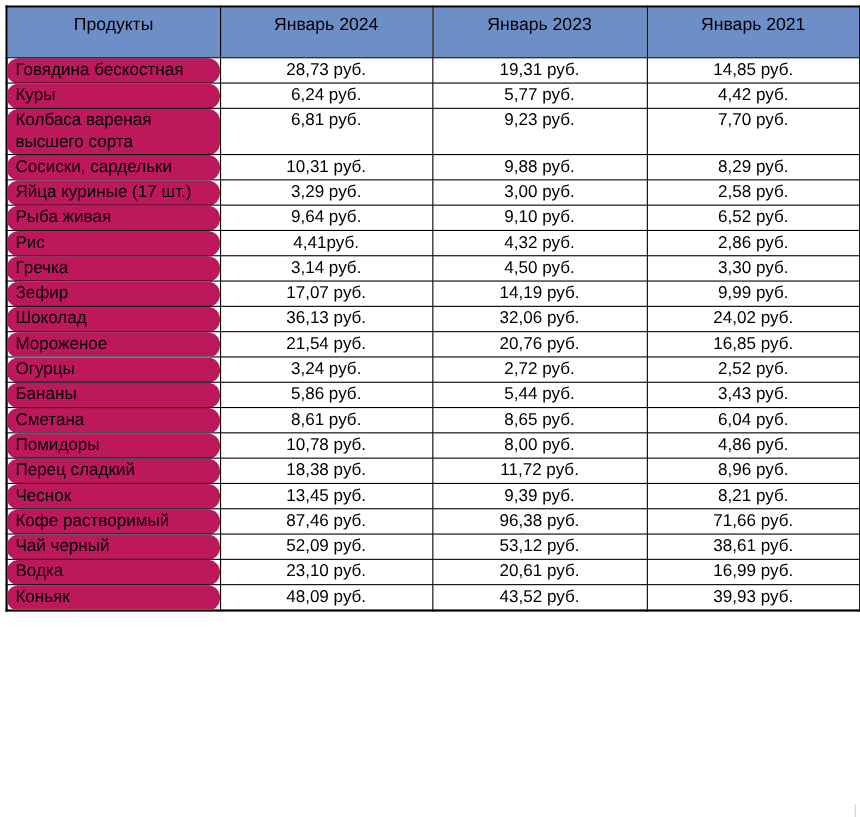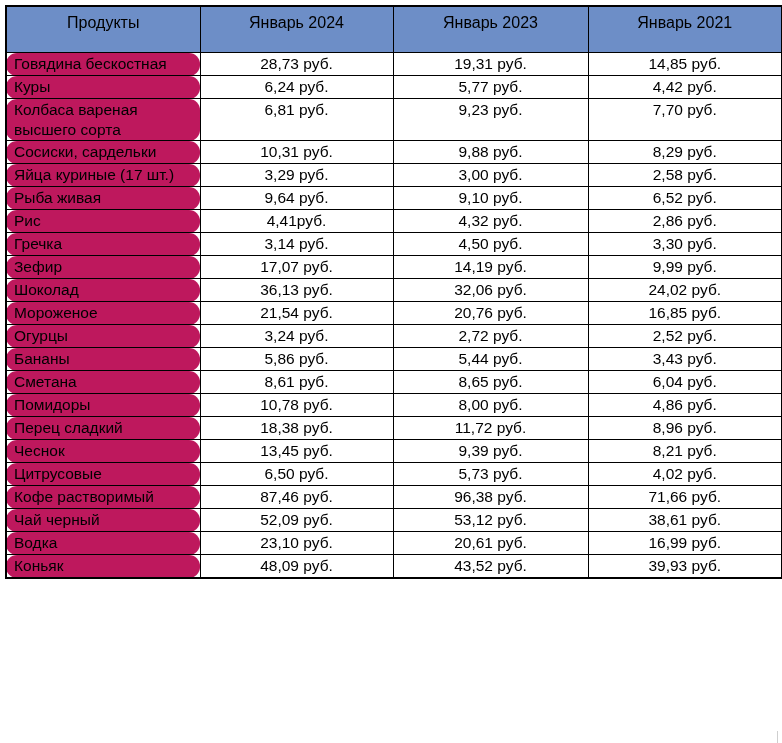--- a/index.html
+++ b/index.html
@@ -175,26 +175,20 @@
     <td class="value-cell">11,72 руб.</td>
     <td class="value-cell">8,96 руб.</td>
   </tr>
         <tr>
     <td class="product-cell">Чеснок</td>
     <td class="value-cell">13,45 руб.</td>
     <td class="value-cell">9,39 руб.</td>
     <td class="value-cell">8,21 руб.</td>
   </tr>
         <tr>
-    <td class="product-cell">Цитрусовые</td>
-    <td class="value-cell">6,50 руб.</td>
-    <td class="value-cell">5,73 руб.</td>
-    <td class="value-cell">4,02 руб.</td>
-  </tr>
-        <tr>
     <td class="product-cell">Кофе растворимый</td>
     <td class="value-cell">87,46 руб.</td>
     <td class="value-cell">96,38 руб.</td>
     <td class="value-cell">71,66 руб.</td>
   </tr>
         <tr>
     <td class="product-cell">Чай черный</td>
     <td class="value-cell">52,09 руб.</td>
     <td class="value-cell">53,12 руб.</td>
     <td class="value-cell">38,61 руб.</td>

